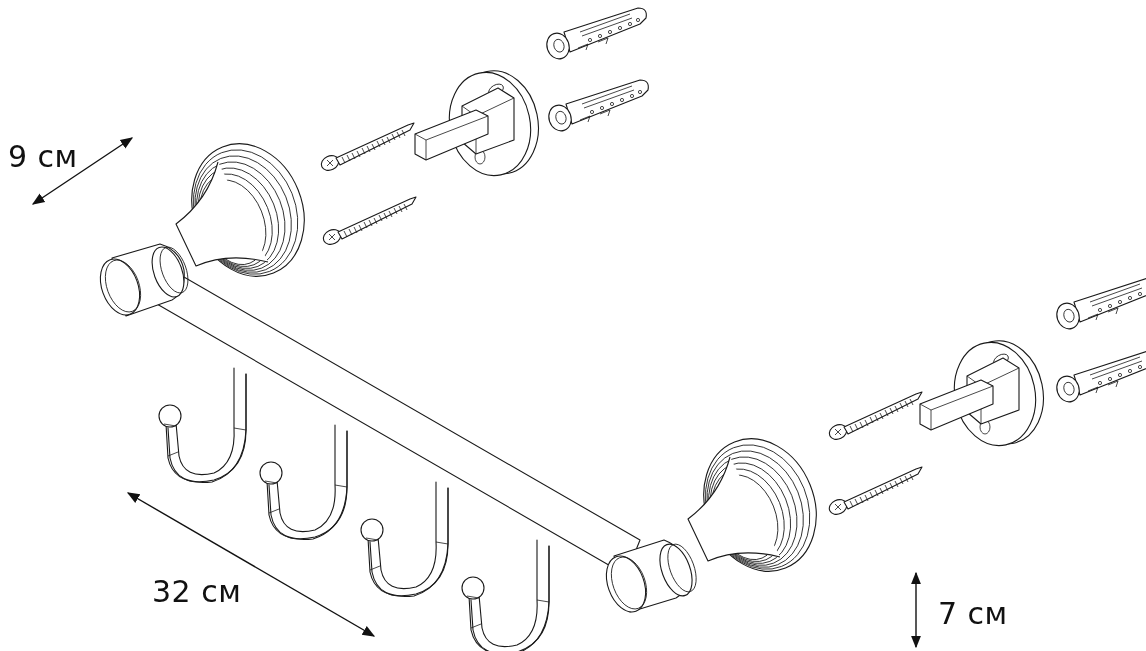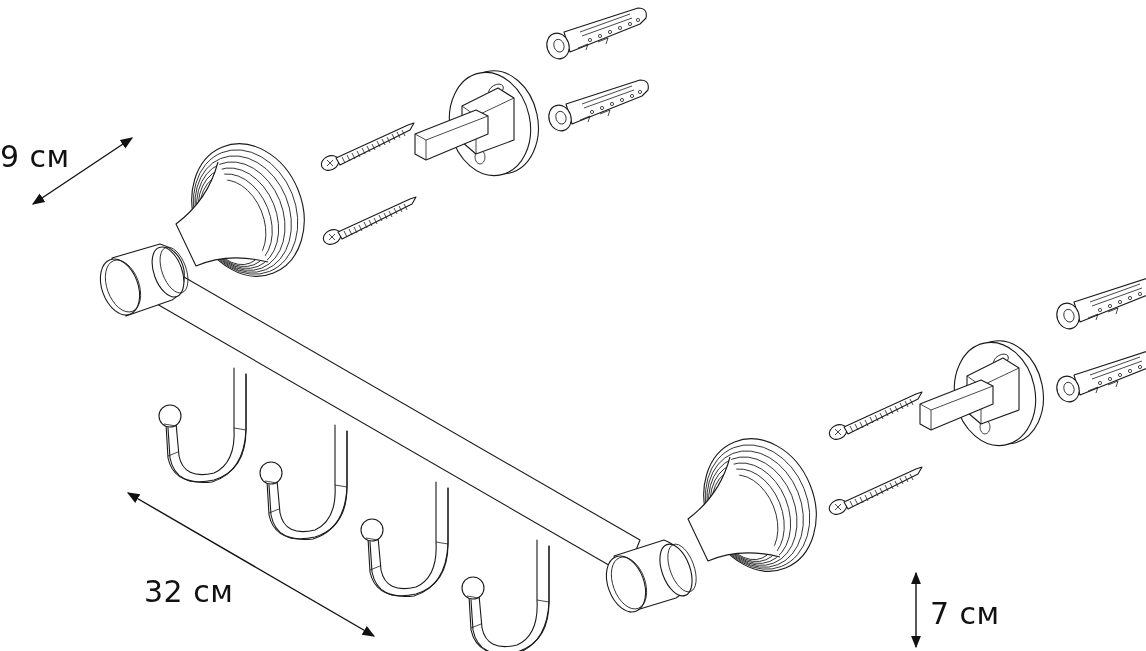--- a/index.html
+++ b/index.html
@@ -4,21 +4,21 @@
 <style>
   html, body { margin: 0; padding: 0; background: #ffffff; }
   body { width: 1146px; height: 651px; overflow: hidden; position: relative;
          font-family: "DejaVu Sans", sans-serif; }
   #canvas { position: absolute; left: 0; top: 0; }
   .ln { fill: none; stroke: #1a1a1a; stroke-width: 1.1; stroke-linecap: round; stroke-linejoin: round; }
   .lnw { fill: #ffffff; stroke: #1a1a1a; stroke-width: 1.1; stroke-linejoin: round; }
   .thin { fill: none; stroke: #1a1a1a; stroke-width: 0.8; }
   .dim { fill: none; stroke: #111; stroke-width: 1.4; }
   .label { position: absolute; font-size: 30px; color: #111; white-space: nowrap;
-           font-family: "DejaVu Sans", sans-serif; letter-spacing: 0.5px; }
+           font-family: "DejaVu Sans", sans-serif; letter-spacing: 0.5px; padding-left: 8px; }
 </style>
 </head>
 <body>
 
 <svg id="canvas" width="1146" height="651" viewBox="0 0 1146 651" xmlns="http://www.w3.org/2000/svg">
   <defs>
     <marker id="arr" viewBox="0 0 10 10" refX="9" refY="5" markerWidth="9" markerHeight="9" orient="auto-start-reverse">
       <path d="M0,1 L10,5 L0,9 z" fill="#111"></path>
     </marker>
 

